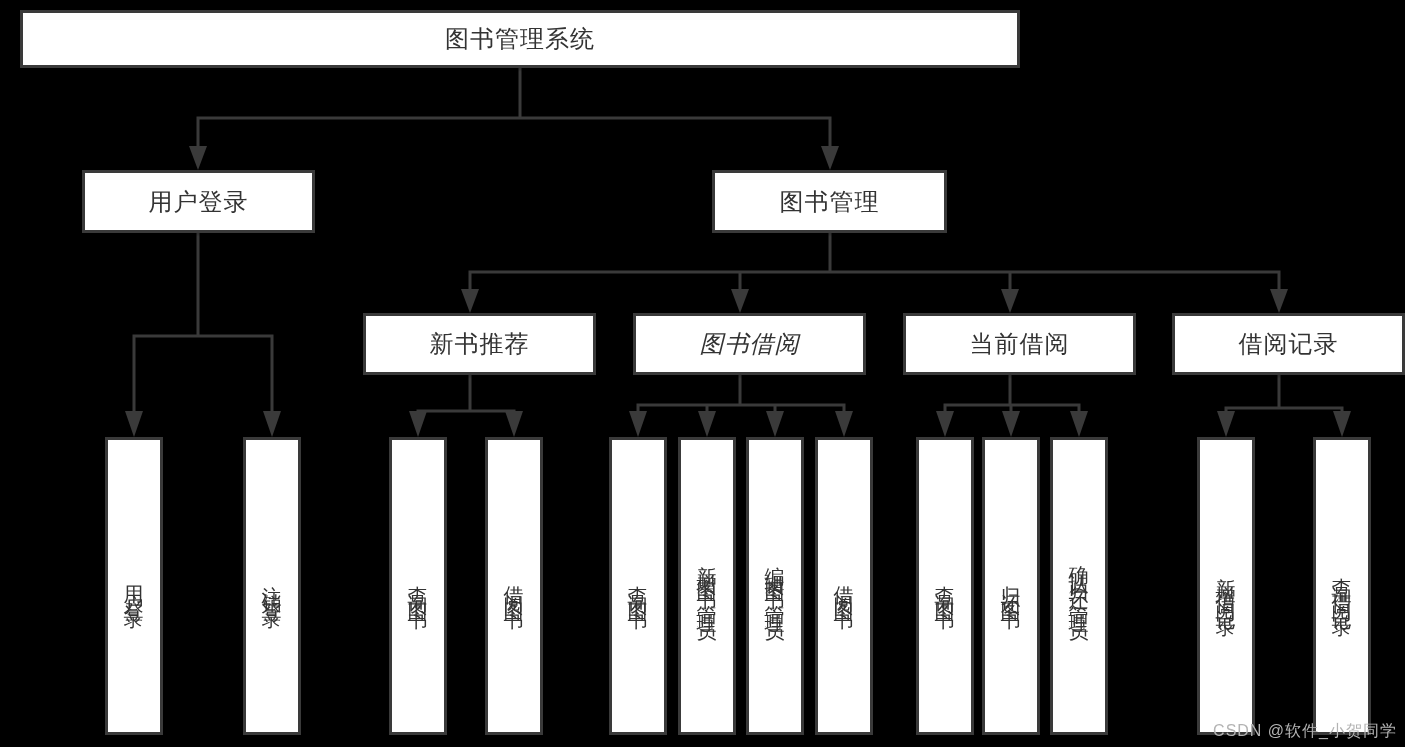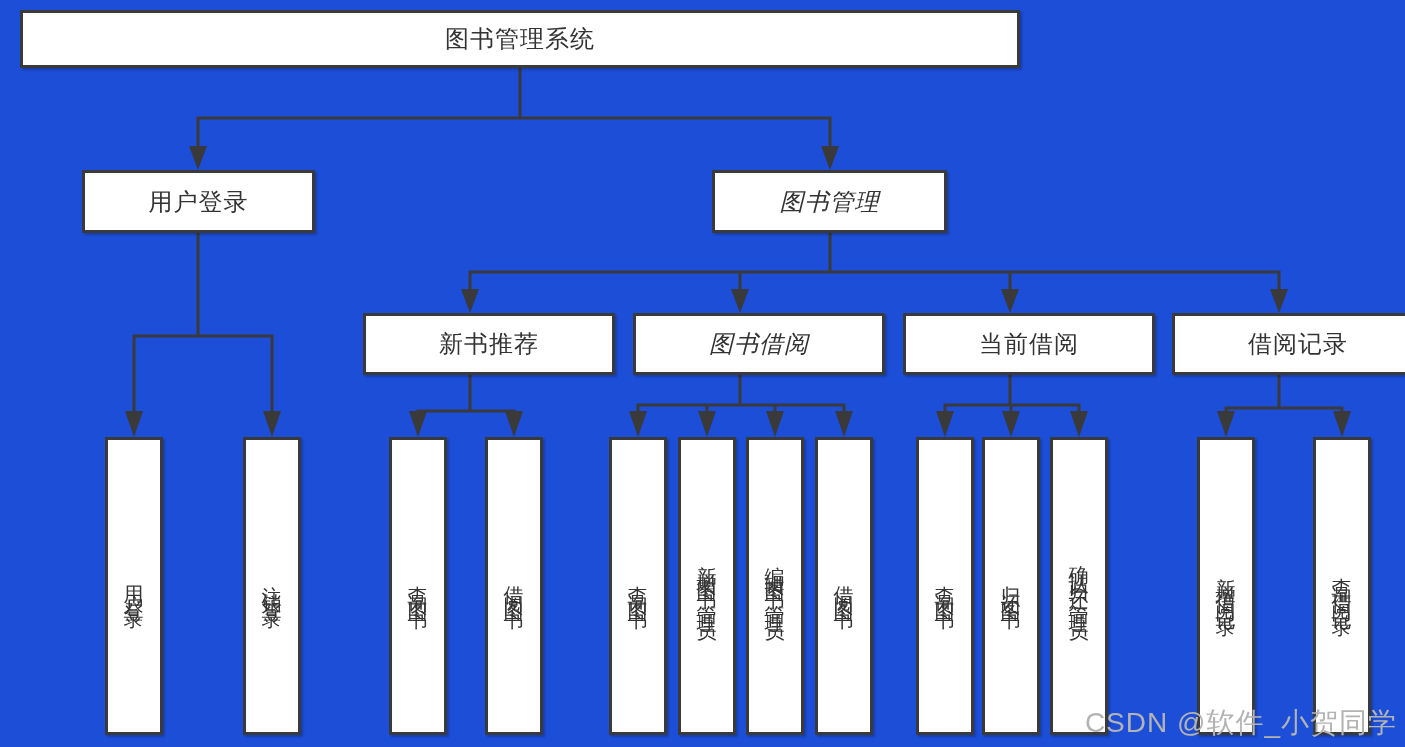--- a/index.html
+++ b/index.html
@@ -1,50 +1,50 @@
 <!DOCTYPE html>
 <html><head>
 <meta charset="utf-8">
 <style>
   html,body{margin:0;padding:0;background:#fff;}
   #stage{
-    position:relative;width:1405px;height:747px;background:#1d4ed8;
+    position:relative;width:1405px;height:747px;background:#000000;
     font-family:"Liberation Sans","DejaVu Sans",sans-serif;color:#333333;
     overflow:hidden;
   }
   #wires{position:absolute;left:0;top:0;width:1405px;height:747px;z-index:1;}
   #wires path{stroke:#3a3a3a;stroke-width:3;fill:none;stroke-linecap:square;}
   #wires polygon{fill:#3a3a3a;stroke:none;}
   .box{
     position:absolute;background:#ffffff;border:3px solid #3a3a3a;
     box-sizing:border-box;display:flex;align-items:center;justify-content:center;
     box-shadow:2px 2px 2px rgba(0,0,0,0.22);z-index:2;
   }
   .hbox{font-size:24px;letter-spacing:1px;}
   .vbox span{
     writing-mode:vertical-rl;text-orientation:mixed;
     font-size:20px;letter-spacing:8px;line-height:1;white-space:nowrap;
   }
   .root{left:20px;top:10px;width:1000px;height:58px;}
   .n-login{left:82px;top:170px;width:233px;height:63px;}
-  .n-bookmgmt{left:712px;top:170px;width:235px;height:63px;font-style:italic;}
-  .l3{top:313px;width:252px;height:62px;}
+  .n-bookmgmt{left:712px;top:170px;width:235px;height:63px;}
+  .l3{top:313px;width:233px;height:62px;}
   .n-newbook{left:363px;}
   .n-borrow{left:633px;font-style:italic;}
   .n-current{left:903px;align-items:center;}
   .n-records{left:1172px;}
   .l4{top:437px;width:58px;height:298px;}
   .p-u1{left:105px;} .p-u2{left:243px;}
   .p-n1{left:389px;} .p-n2{left:485px;}
   .p-b1{left:609px;} .p-b2{left:678px;} .p-b3{left:746px;} .p-b4{left:815px;}
   .p-c1{left:916px;} .p-c2{left:982px;} .p-c3{left:1050px;}
   .p-r1{left:1197px;} .p-r2{left:1313px;}
   .watermark{
     position:absolute;right:8px;bottom:5px;z-index:3;
-    font-size:28px;color:#b3b3b3;letter-spacing:1px;text-align:right;
+    font-size:16px;color:#b3b3b3;letter-spacing:1px;text-align:right;
   }
 </style>
 </head>
 <body>
 
 <div id="stage">
 
   <svg id="wires" viewBox="0 0 1405 747" xmlns="http://www.w3.org/2000/svg">
 
     <path d="M520 68 V118 M198 118 H830 M198 118 V146 M830 118 V146"></path>

